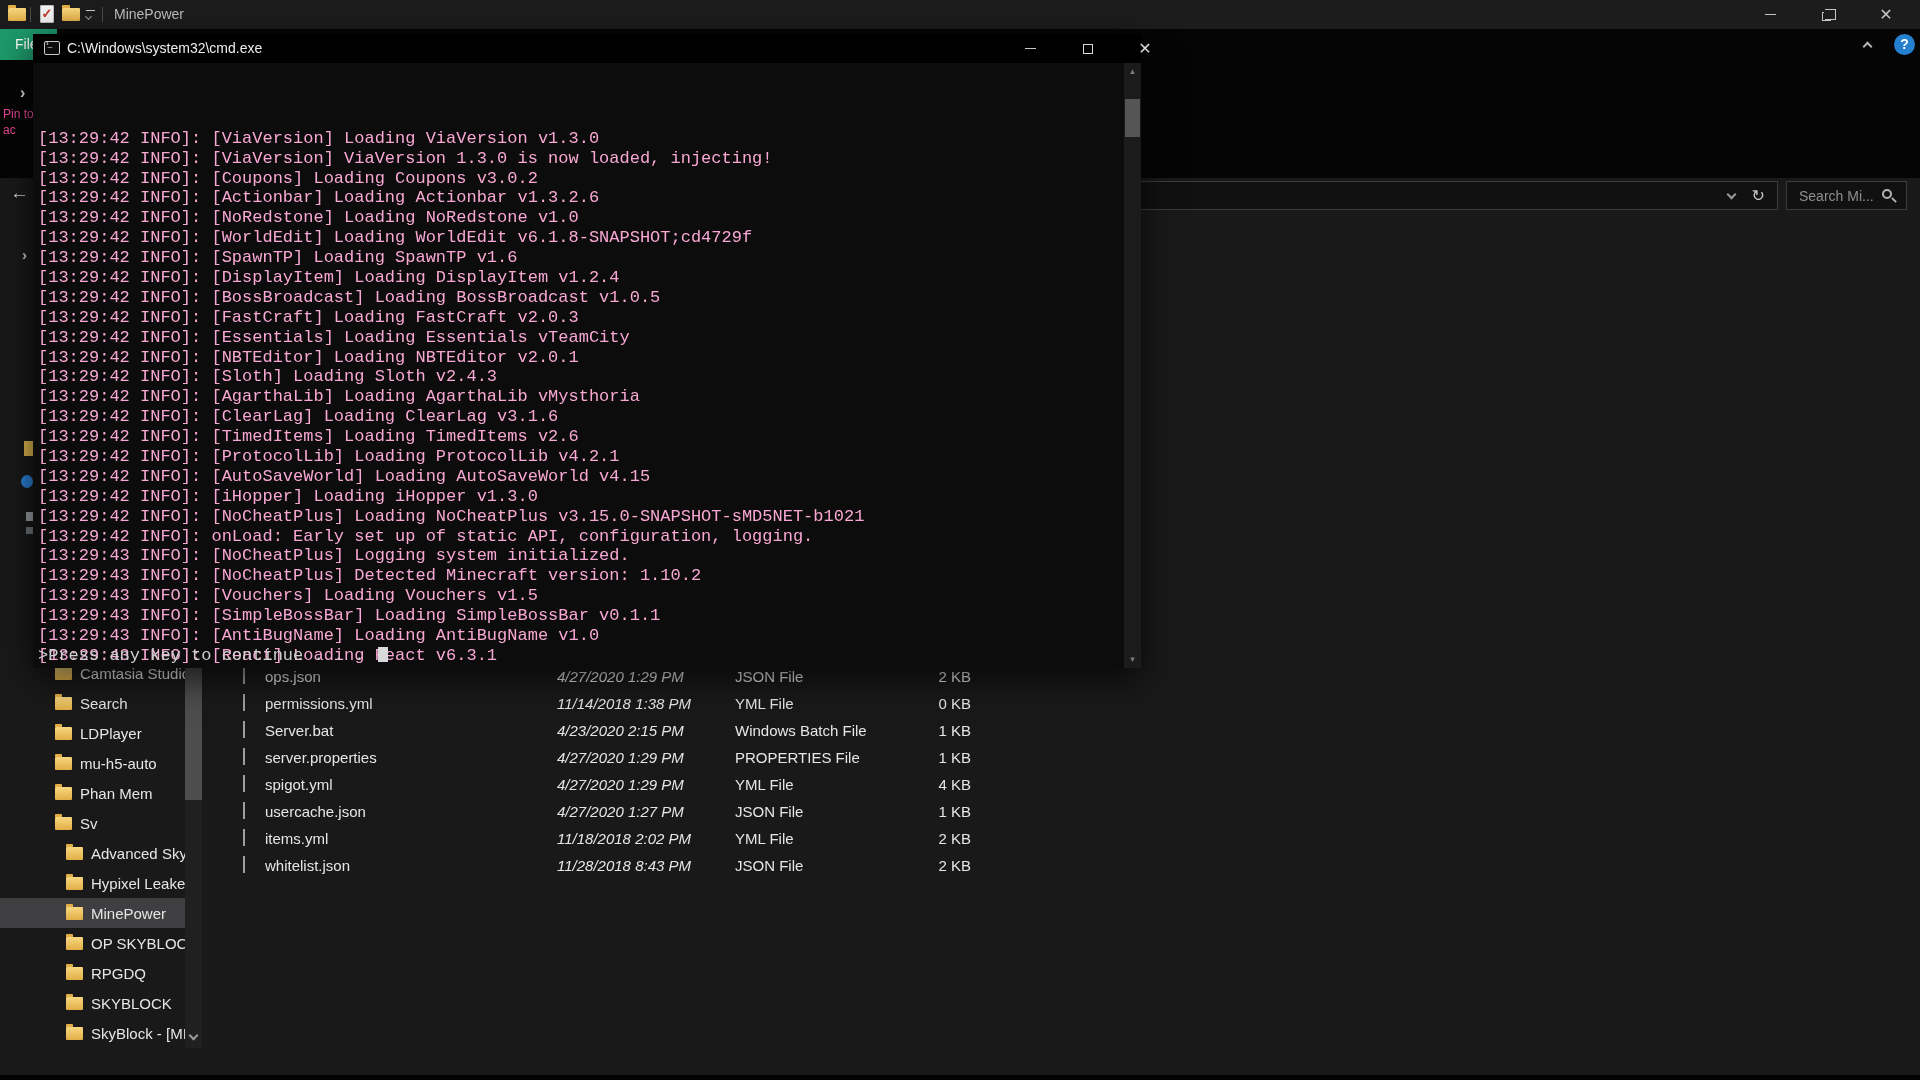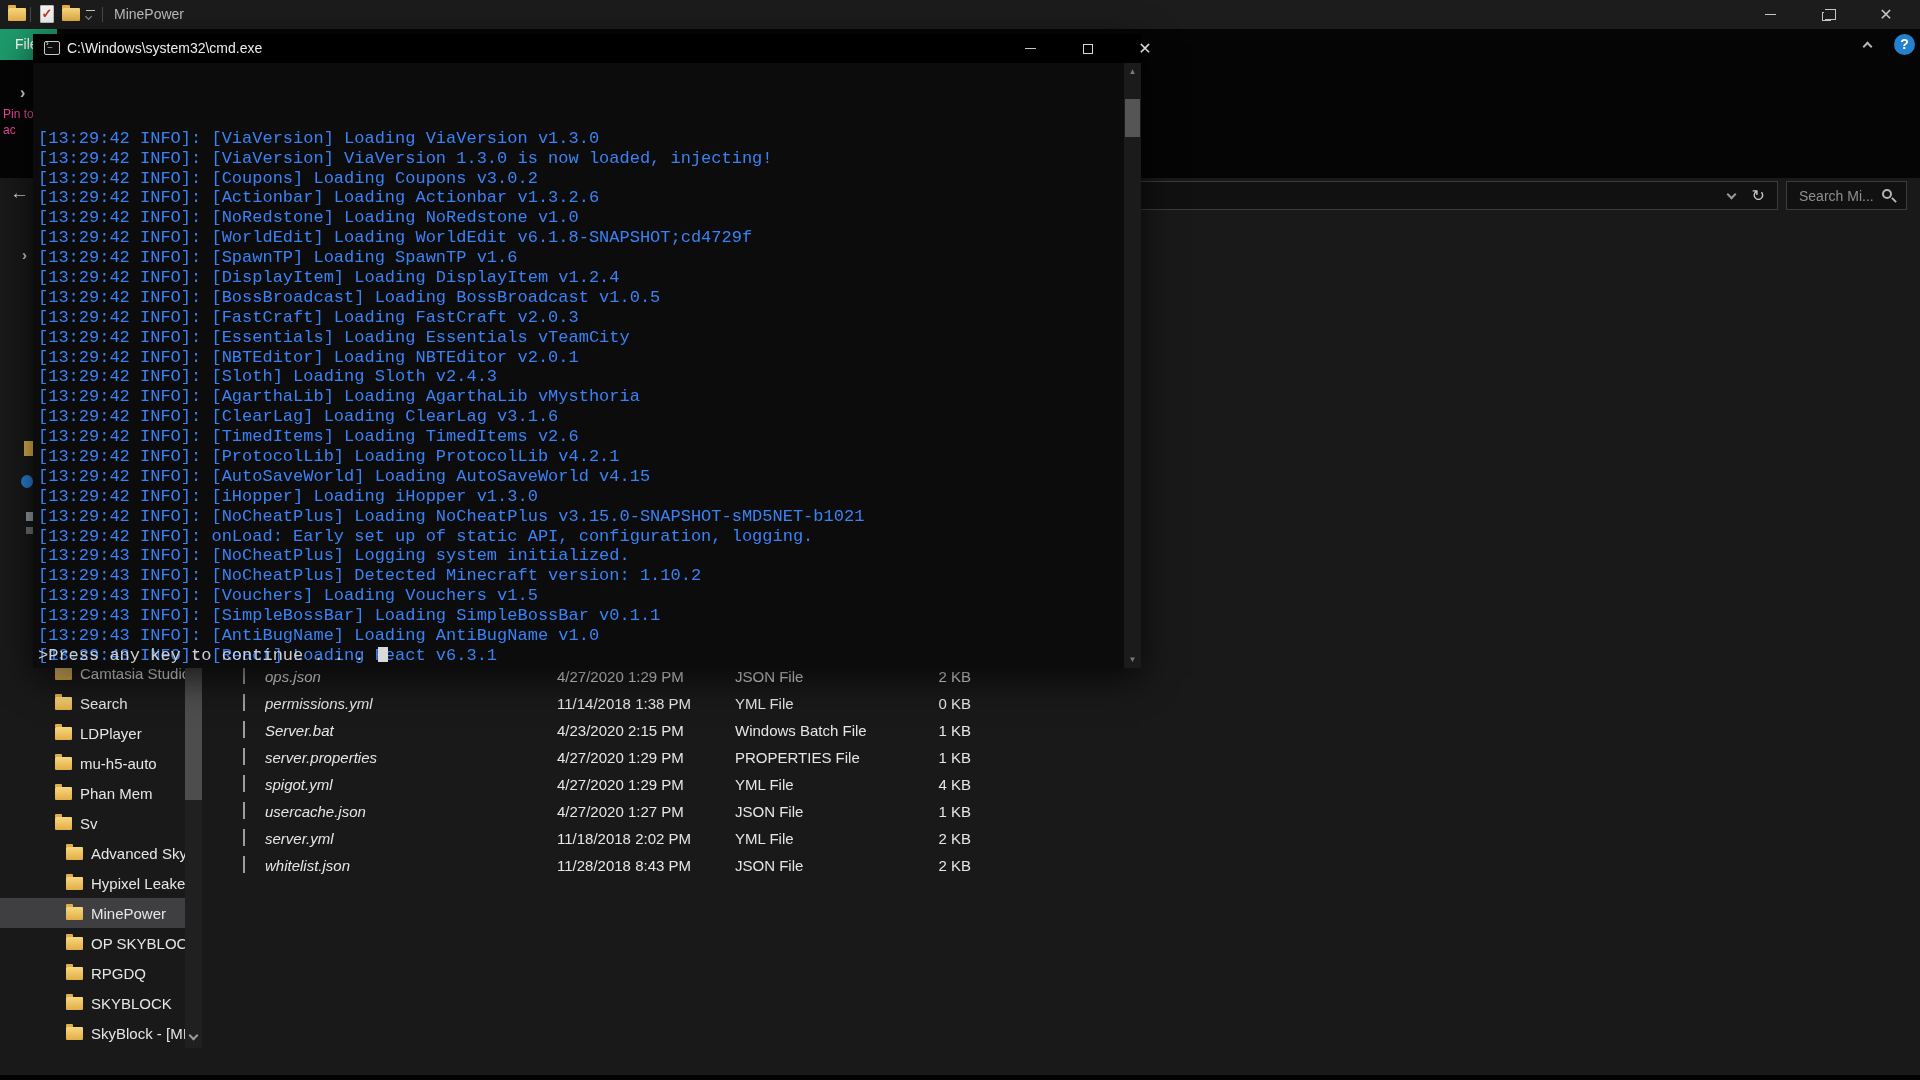--- a/index.html
+++ b/index.html
@@ -57,22 +57,22 @@
   .side-row { height:30px; display:flex; align-items:center; padding-left:55px; color:#e6e6e6; font-size:15px; white-space:nowrap; overflow:hidden; }
   .side-row.level2 { padding-left:66px; }
   .side-row.selected { background:#3f3f41; }
   .folder { flex:none; width:17px; height:13px; background:linear-gradient(#f7d780,#e2ae45); border-radius:1px; position:relative; margin-right:8px; }
   .folder::before { content:""; position:absolute; top:-3px; left:0; width:7px; height:3px; background:#e2ae45; border-radius:1px 1px 0 0; }
 
   .files { position:absolute; left:205px; top:451px; width:790px; }
   .file-row { position:relative; height:27px; color:#e6e6e6; font-size:15px; }
   .file-row > div { position:absolute; top:4px; white-space:nowrap; overflow:hidden; }
   .c-icon  { left:38px; top:3px !important; }
-  .c-name  { left:60px; width:285px;font-style:italic; }
-  .c-date  { left:352px; width:170px; }
+  .c-name  { left:60px; width:285px; }
+  .c-date  { left:352px; width:170px;font-style:italic; }
   .c-type  { left:530px; width:195px; }
   .c-size  { left:640px; width:126px; text-align:right; }
   .file-icon { width:15px; height:19px; background:#f5f5f5; border:1px solid #9e9e9e; border-radius:1px; position:relative; }
   .file-icon.icon-batch { background:#eceff1; }
   .file-icon.icon-batch::after { content:""; position:absolute; left:3px; top:5px; width:7px; height:7px; border:2px solid #546e7a; border-radius:50%; }
 
   
   .status-bar { position:absolute; left:0; top:1048px; width:1920px; height:27px; background:#2e2e2e; border-top:1px solid #3a3a3a; }
   .status-count { position:absolute; left:18px; top:5px; font-size:14px; color:#d0d0d0; }
   .status-sep { position:absolute; left:85px; top:4px; color:#5f5f5f; font-size:15px; }
@@ -91,21 +91,21 @@
   .frag-gray1 { left:26px; top:512px; width:7px; height:9px; background:#9aa0a6; }
   .frag-gray2 { left:26px; top:527px; width:7px; height:7px; background:#6f7479; }
 
   
   .cmd { position:absolute; left:33px; top:34px; width:1108px; height:634px; background:#0c0c0c; z-index:10; box-shadow:0 10px 34px rgba(0,0,0,0.7); }
   .cmd-titlebar { position:absolute; left:0; top:0; width:100%; height:29px; background:#000;padding-left:24px; }
   .cmd-icon { position:absolute; left:11px; top:7px; width:16px; height:14px; background:#0c0c0c; border:1px solid #c9c9c9; border-radius:2px; }
   .cmd-icon::before { content:"\203A_"; position:absolute; left:1px; top:-3px; color:#e8e8e8; font-size:8px; letter-spacing:-1px; }
   .cmd-title { position:absolute; left:34px; top:6px; font-size:14px; color:#ededed; }
   .cmd-btn { position:absolute; top:0; width:57px; height:29px; display:flex; align-items:center; justify-content:center; color:#d8d8d8; }
-  .cmd-body { position:absolute; left:0; top:29px; right:17px; bottom:0; padding:6px 0 0 5px; font-family:"Liberation Mono","DejaVu Sans Mono",monospace; font-size:17px; line-height:19.9px; color:#3b82f6; white-space:pre; overflow:hidden; }
+  .cmd-body { position:absolute; left:0; top:29px; right:17px; bottom:0; padding:6px 0 0 5px; font-family:"Liberation Mono","DejaVu Sans Mono",monospace; font-size:17px; line-height:19.9px; color:#f9a8d4; white-space:pre; overflow:hidden; }
   .cmd-line { height:19.9px; }
   .cmd-prompt { color:#cfcfcf; }
   .cursor { display:inline-block; width:10px; height:15px; background:#d9d9d9; margin-left:3px; vertical-align:-2px; }
   .cmd-scrollbar { position:absolute; top:29px; right:0; width:17px; bottom:0; background:#1b1b1b; }
   .sb-up, .sb-down { position:absolute; left:0; width:17px; height:17px; color:#7a7a7a; font-size:8px; text-align:center; line-height:17px; }
   .sb-up { top:0; } .sb-down { bottom:0; }
   .sb-thumb { position:absolute; left:1px; top:36px; width:15px; height:38px; background:#555; }
 </style>
 </head>
 <body>
@@ -259,21 +259,21 @@
         </div>
         <div class="file-row">
           <div class="c-icon"><span class="file-icon icon-page"></span></div>
           <div class="c-name">usercache.json</div>
           <div class="c-date">4/27/2020 1:27 PM</div>
           <div class="c-type">JSON File</div>
           <div class="c-size">1 KB</div>
         </div>
         <div class="file-row">
           <div class="c-icon"><span class="file-icon icon-page"></span></div>
-          <div class="c-name">server.yml</div>
+          <div class="c-name">items.yml</div>
           <div class="c-date">11/18/2018 2:02 PM</div>
           <div class="c-type">YML File</div>
           <div class="c-size">2 KB</div>
         </div>
         <div class="file-row">
           <div class="c-icon"><span class="file-icon icon-page"></span></div>
           <div class="c-name">whitelist.json</div>
           <div class="c-date">11/28/2018 8:43 PM</div>
           <div class="c-type">JSON File</div>
           <div class="c-size">2 KB</div>

